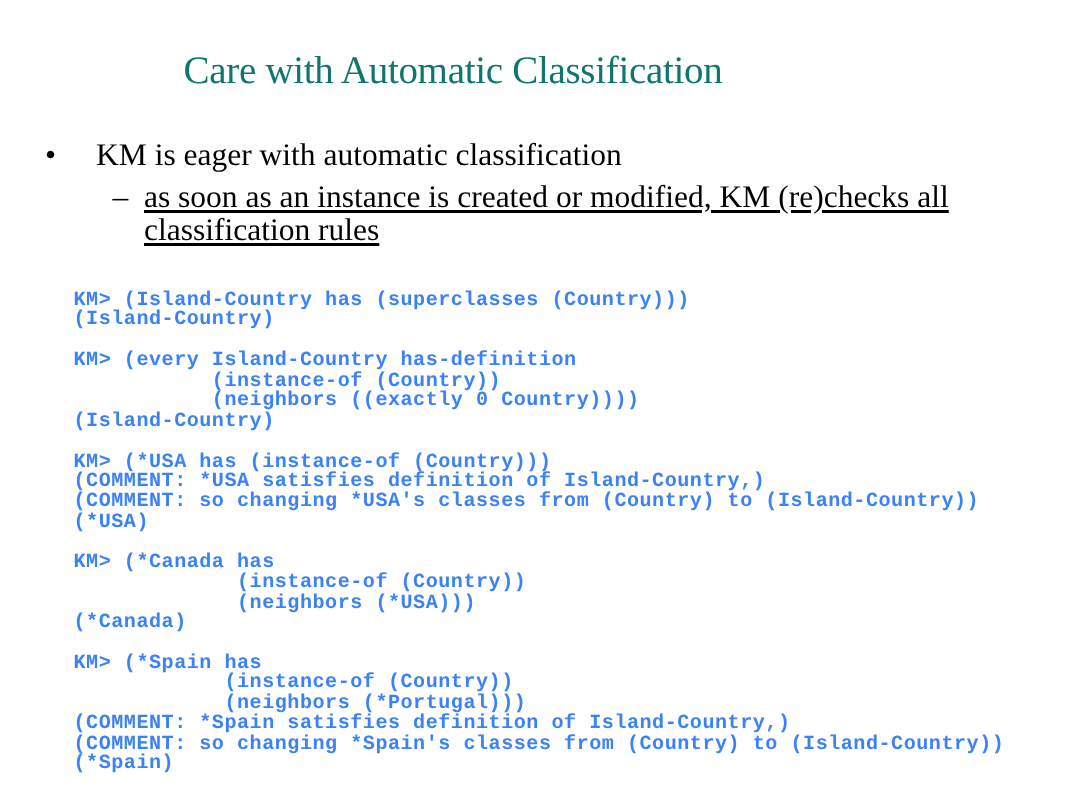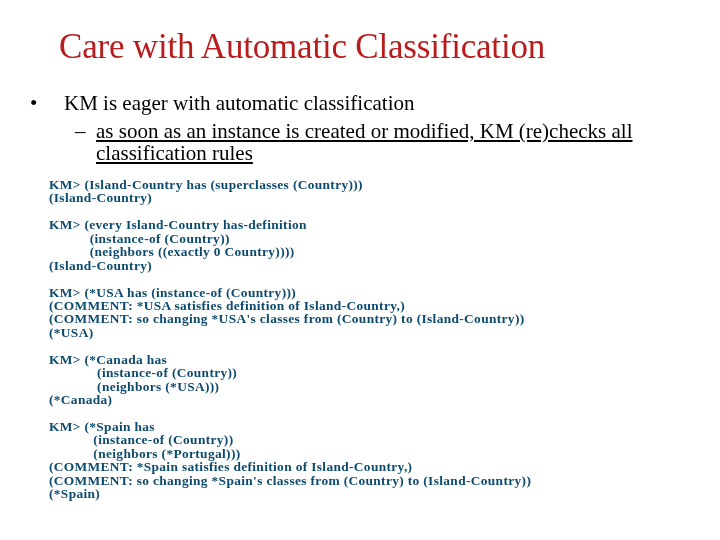--- a/index.html
+++ b/index.html
@@ -1,37 +1,37 @@
 <!DOCTYPE html>
 <html><head>
 <meta charset="utf-8">
 <style>
   html, body { margin: 0; padding: 0; }
   body {
     width: 720px; height: 540px; background: #ffffff; position: relative; overflow: hidden;
   }
   .title {
     position: absolute; left: 0; top: 24px; width: 604px; text-align: center;
-    font-family: "Liberation Serif", serif; font-size: 35px; color: #b91c1c;
+    font-family: "Liberation Serif", serif; font-size: 26px; color: #0f766e;
     line-height: 46px; letter-spacing: -0.2px;
   }
   .bullets {
     position: absolute; left: 0; top: 90px; width: 720px;
     font-family: "Liberation Serif", serif; color: #000000;
   }
   .b1 { position: absolute; left: 30px; top: 0px; font-size: 21px; line-height: 26px; white-space: nowrap; }
   .b1 .dot { position: absolute; left: 0; top: 0; }
   .b1 .txt { position: absolute; left: 34px; top: 0; }
   .b2 { position: absolute; left: 75px; top: 30px; font-size: 21px; line-height: 22px; width: 620px; }
   .b2 .dash { position: absolute; left: 0; top: 0; }
   .b2 .txt { position: absolute; left: 21px; top: 0; width: 600px; text-decoration: underline; }
   .code {
-    position: absolute; left: 49px; top: 178px; margin: 0;
-    font-family: Liberation Serif, serif; font-size: 13.4px; line-height: 13.45px;
-    font-weight: bold; color: #0c4a6e; white-space: pre; letter-spacing: 0.35px;
+    position: absolute; left: 49px; top: 194px; margin: 0;
+    font-family: Liberation Mono, monospace; font-size: 13.4px; line-height: 13.45px;
+    font-weight: bold; color: #3b82f6; white-space: pre; letter-spacing: 0.35px;
   }
   .code .line { display: block; height: 13.45px; }
 </style>
 </head>
 <body>
 
 <div class="title">Care with Automatic Classification</div>
 
 <div class="bullets">
   <div class="b1">

